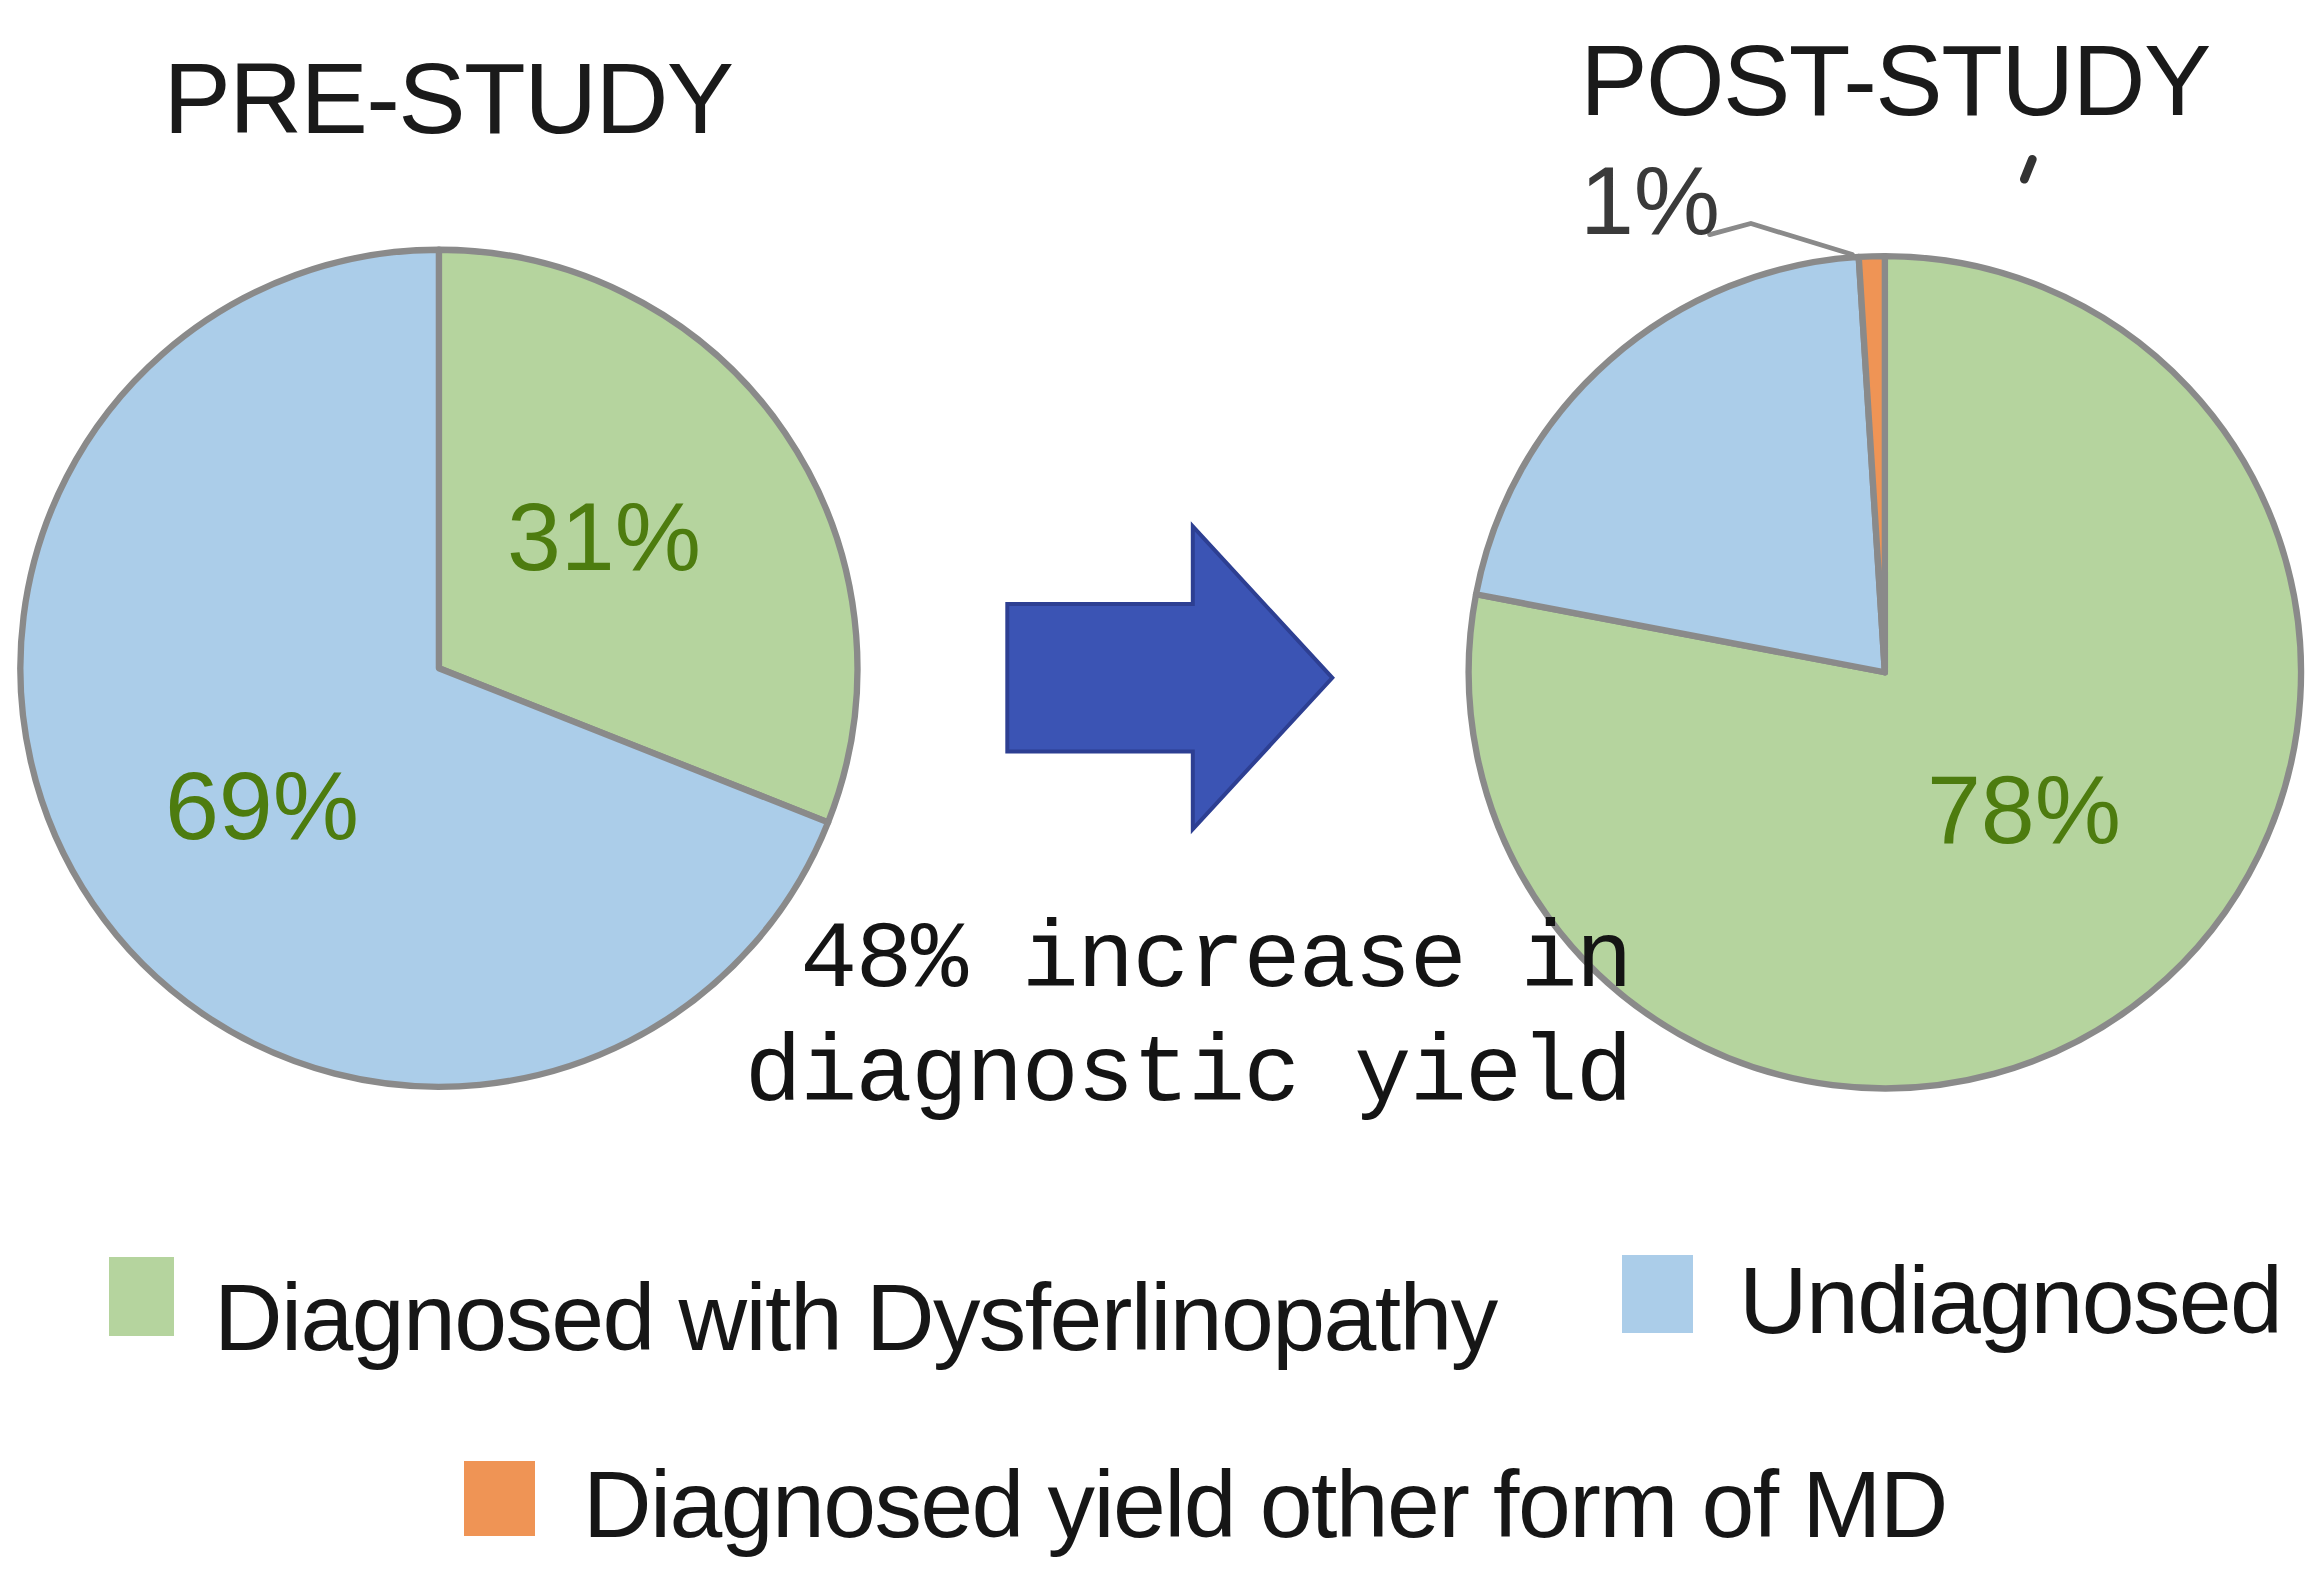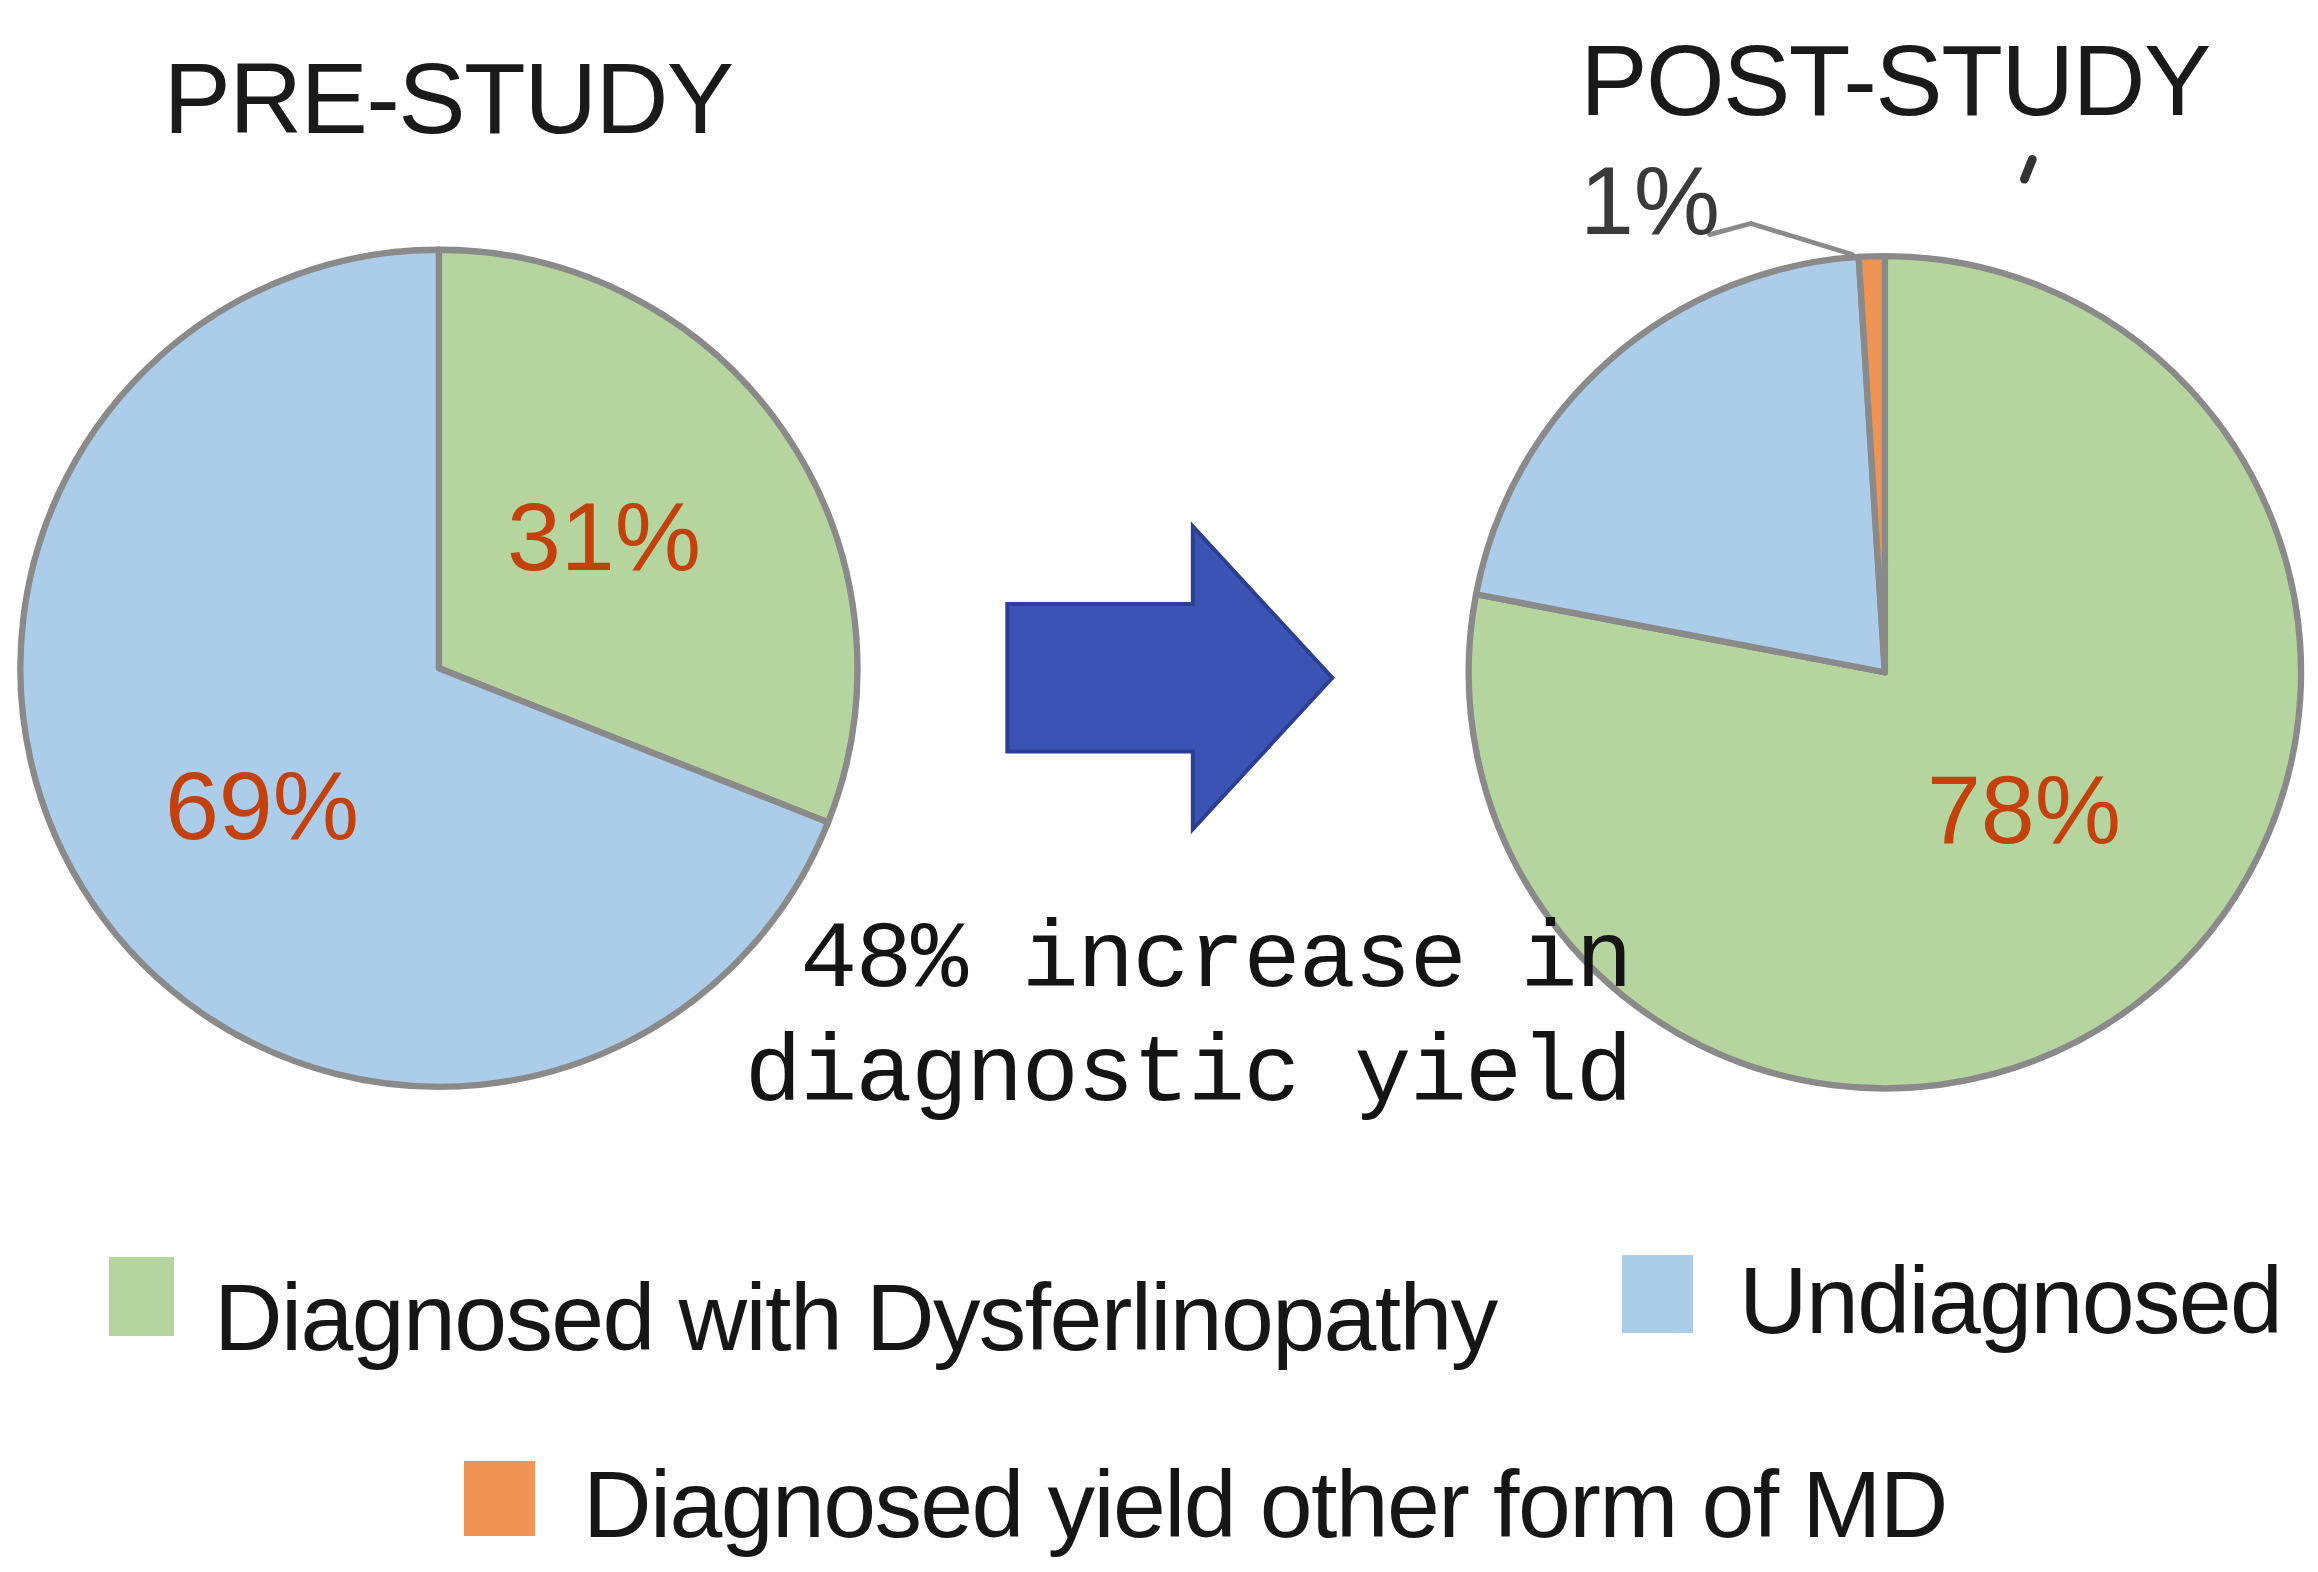--- a/index.html
+++ b/index.html
@@ -14,21 +14,21 @@
   .slice{stroke:#8a8a8a;stroke-width:8;stroke-linejoin:round;}
   .leader{fill:none;stroke-width:6;stroke-linecap:round;}
   .arrow{stroke-width:5;stroke-linejoin:miter;}
   .tick{stroke:#333333;stroke-width:11;stroke-linecap:round;}
 
   .txt{position:absolute;white-space:nowrap;line-height:1;color:#1a1a1a;}
   .title{font-size:101px;letter-spacing:-1.6px;transform:translateX(-50%);}
   .title.pre{left:423px;top:48px;margin-left:25px;}
   .title.post{left:1895px;top:30px;}
 
-  .pct{font-size:97px;color:#c2410c;transform:translateX(-50%);}
+  .pct{font-size:97px;color:#4d7c0f;transform:translateX(-50%);}
   .pct.p31{left:604px;top:488px;}
   .pct.p69{left:262px;top:757px;}
   .pct.p21{left:1748px;top:458px;}
   .pct.p78{left:2024px;top:761px;}
   .pct.p1{left:1650px;top:152px;color:#3a3a3a;}
 
   .annotation{
     position:absolute;left:1188px;top:904px;
     transform:translateX(-50%);
     font-size:95px;line-height:1.2;letter-spacing:-1.6px;

